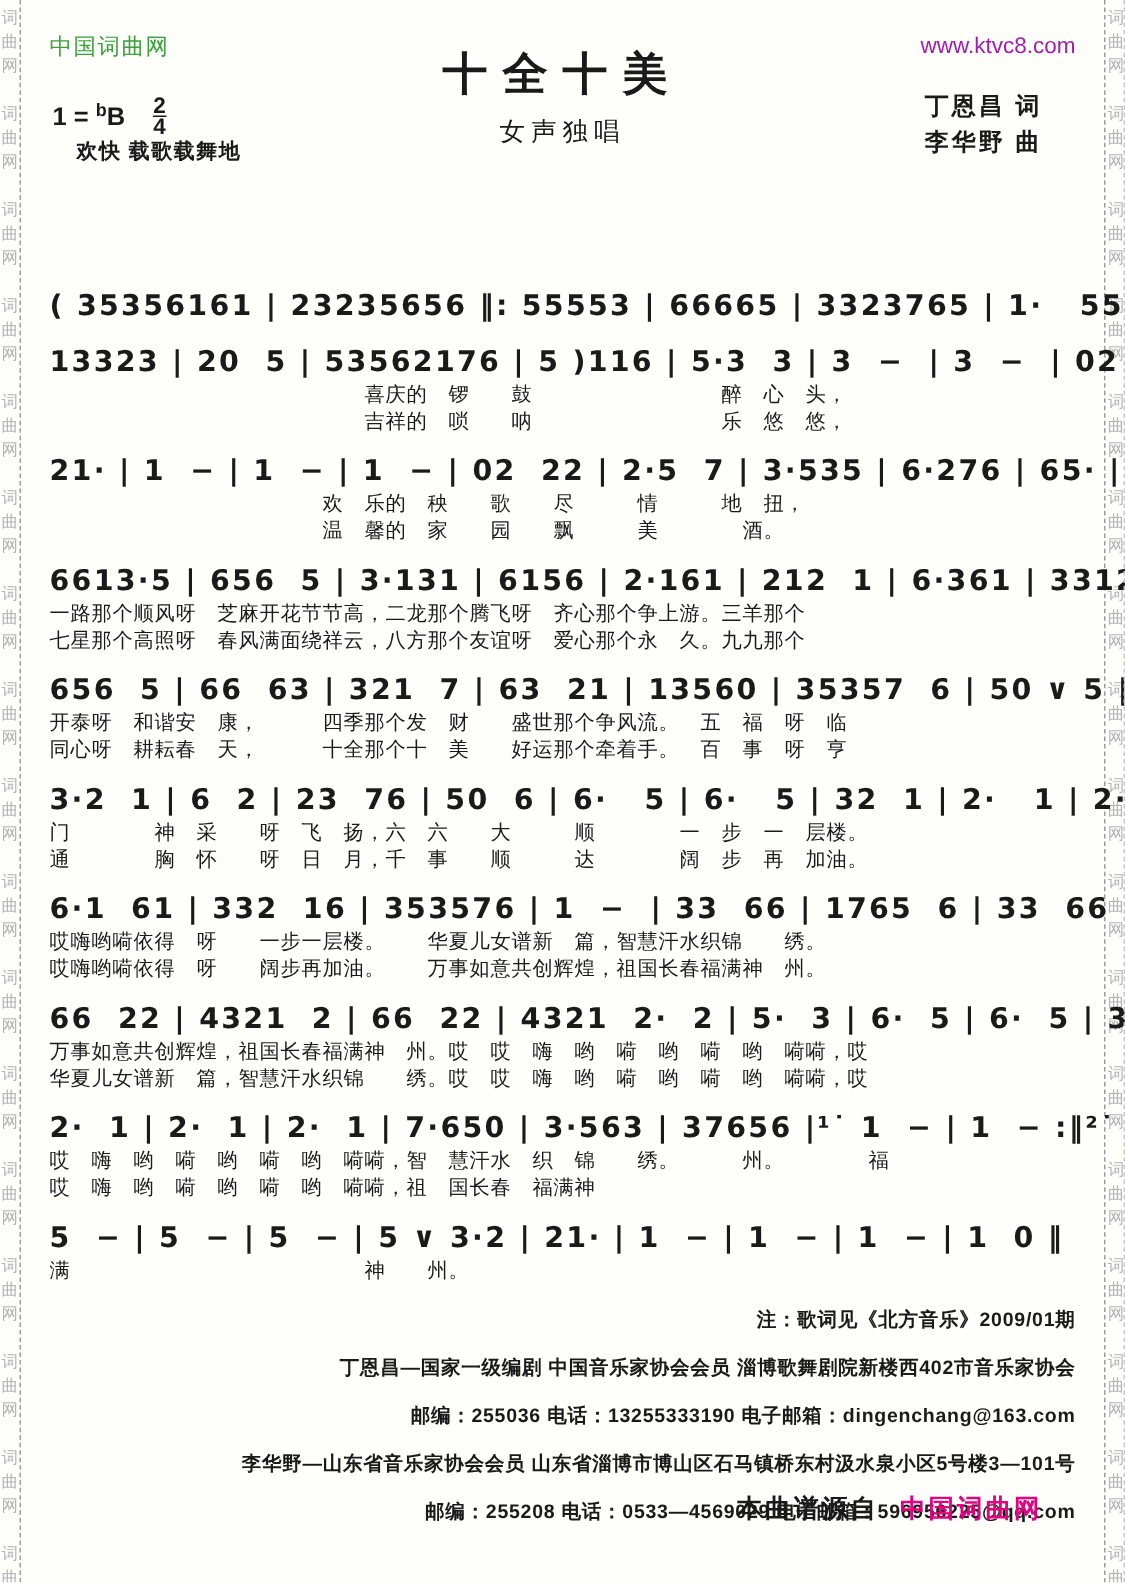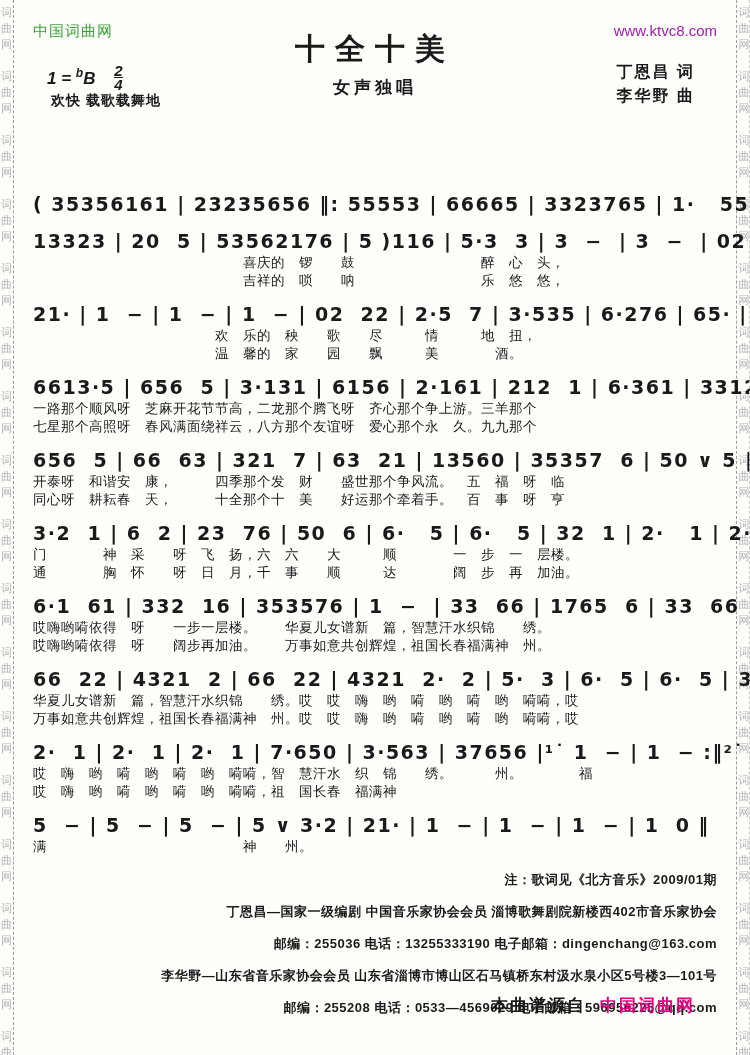--- a/index.html
+++ b/index.html
@@ -27,23 +27,23 @@
     position:absolute; left:15px; right:15px; top:0; bottom:0;
     padding:8px 18px 0 18px;
   }
 
   
   .top-bar { display:flex; justify-content:space-between; align-items:flex-start; margin-top:14px; }
   .site-name { color:#3aa23a; font-size:15px; letter-spacing:1px; }
   .site-url  { color:#a21caf; font-size:15px; }
   .title-block { text-align:center; margin-top:-12px; }
   .song-title { font-size:30px; font-weight:bold; letter-spacing:10px; }
-  .song-subtitle { font-size:17px; font-weight:bold; letter-spacing:4px; margin-top:6px; }
+  .song-subtitle { font-size:17px; font-weight:normal; letter-spacing:4px; margin-top:6px; }
   .credits { position:absolute; right:40px; top:60px; text-align:right; font-size:16px; font-weight:bold; line-height:24px; letter-spacing:2px; }
-  .keyline { position:absolute; left:32px; top:64px; font-size:17px; font-weight:bold;font-style:italic; }
+  .keyline { position:absolute; left:20px; top:64px; font-size:17px; font-weight:bold; }
   .key-sig { display:inline-block; vertical-align:middle; }
   .flat-b { font-size:12px; vertical-align:super; }
   .timesig { display:inline-block; vertical-align:middle; text-align:center; margin-left:14px; font-size:15px; line-height:13px; }
   .timesig .num { display:block; }
   .timesig .den { display:block; border-top:1.5px solid #1a1a1a; }
   .tempo { position:absolute; left:36px; top:92px; font-size:14px; font-weight:bold; letter-spacing:1px; }
 
   
   .score { margin-top:92px; }
   .sys { margin-bottom:11px; }
@@ -265,22 +265,22 @@
     </div>
 
     <div class="sys">
       <div class="notation">6·1  61 | 332  16 | 353576 | 1  −  | 33  66 | 1765  6 | 33  66 | 1765  6 |</div>
       <div class="lyric">哎嗨哟嗬依得　呀　　一步一层楼。　　华夏儿女谱新　篇，智慧汗水织锦　　绣。</div>
       <div class="lyric">哎嗨哟嗬依得　呀　　阔步再加油。　　万事如意共创辉煌，祖国长春福满神　州。</div>
     </div>
 
     <div class="sys">
       <div class="notation">66  22 | 4321  2 | 66  22 | 4321  2·  2 | 5·  3 | 6·  5 | 6·  5 | 3·2  1·  6 |</div>
+      <div class="lyric">万事如意共创辉煌，祖国长春福满神　州。哎　哎　嗨　哟　嗬　哟　嗬　哟　嗬嗬，哎</div>
       <div class="lyric">华夏儿女谱新　篇，智慧汗水织锦　　绣。哎　哎　嗨　哟　嗬　哟　嗬　哟　嗬嗬，哎</div>
-      <div class="lyric">万事如意共创辉煌，祖国长春福满神　州。哎　哎　嗨　哟　嗬　哟　嗬　哟　嗬嗬，哎</div>
     </div>
 
     <div class="sys">
       <div class="notation">2·  1 | 2·  1 | 2·  1 | 7·650 | 3·563 | 37656 |¹˙ 1  − | 1  − :‖²˙ 1  − | 1 ∨ 5 |</div>
       <div class="lyric">哎　嗨　哟　嗬　哟　嗬　哟　嗬嗬，智　慧汗水　织　锦　　绣。　　　州。　　　　福</div>
       <div class="lyric">哎　嗨　哟　嗬　哟　嗬　哟　嗬嗬，祖　国长春　福满神</div>
     </div>
 
     <div class="sys">
       <div class="notation">5  − | 5  − | 5  − | 5 ∨ 3·2 | 21· | 1  − | 1  − | 1  − | 1  0 ‖</div>

